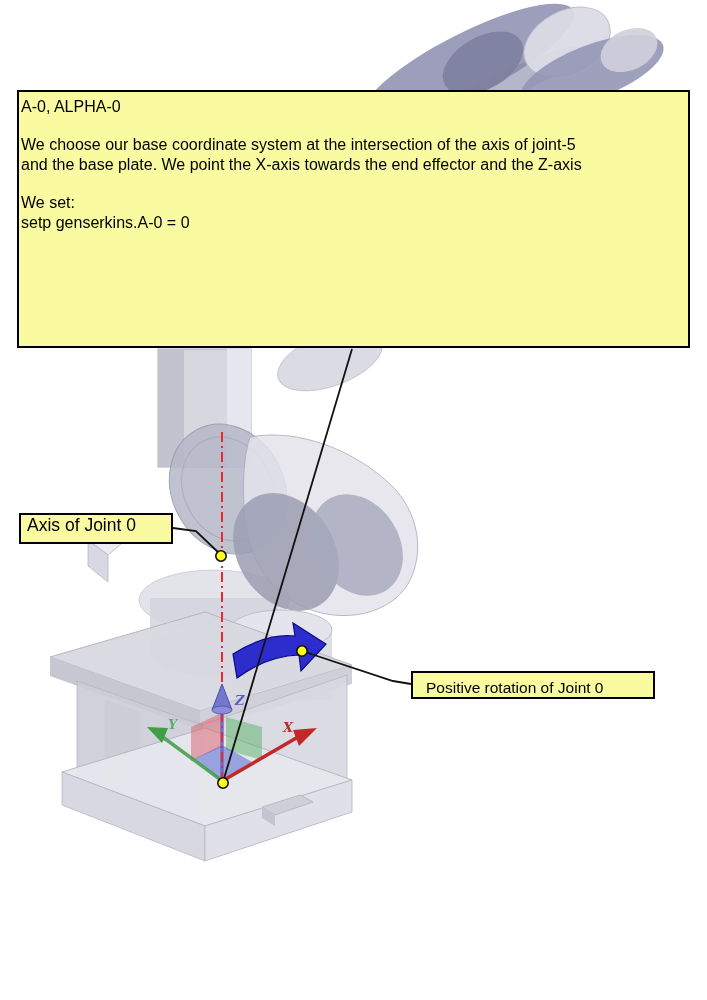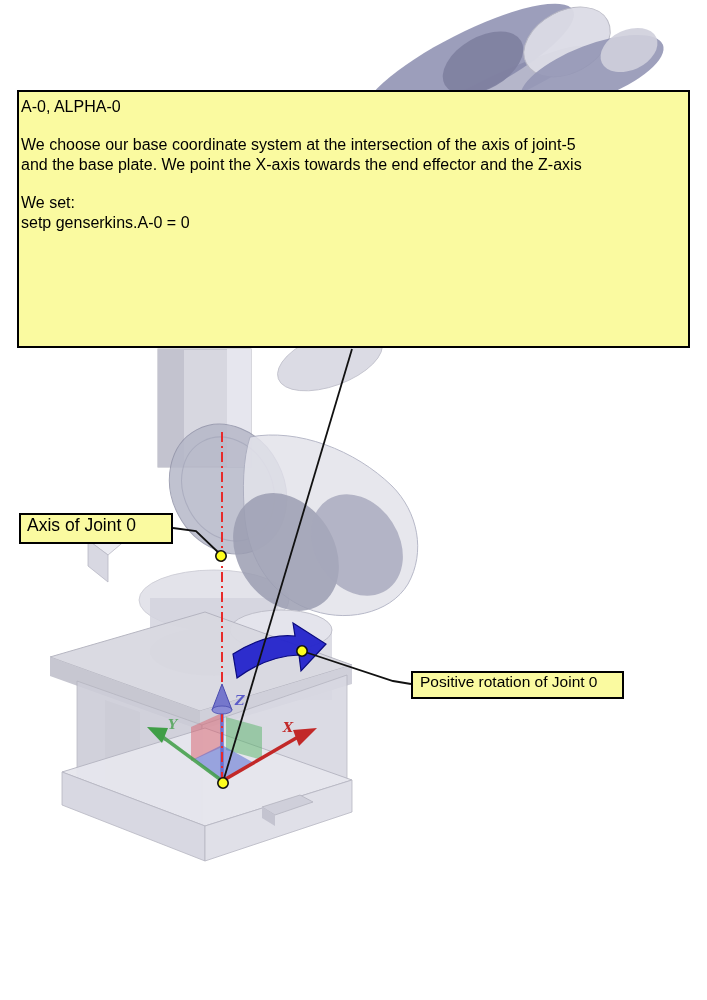--- a/index.html
+++ b/index.html
@@ -15,22 +15,22 @@
   #info-box {
     left:17px; top:90px; width:673px; height:258px;
     padding:5px 2px; font-size:16px; line-height:19.4px;
   }
   #info-box .spacer { height:19px; }
   #label-axis {
     left:19px; top:513px; width:154px; height:31px;
     font-size:17.5px; display:flex; padding:0 6px;
   }
   #label-rotation {
-    left:411px; top:671px; width:213px; height:28px;
-    font-size:15.5px; display:flex; align-items:flex-start; padding:0 7px;
+    left:411px; top:671px; width:244px; height:28px;
+    font-size:15.5px; display:flex; align-items:flex-end; padding:0 13px;
   }
   .axis-letter { font-family:"DejaVu Serif", serif; font-style:italic; font-weight:bold; font-size:13px; }
 </style>
 </head>
 <body>
 
 <div class="canvas">
 
   <svg class="scene" viewBox="0 0 707 1000">
 

